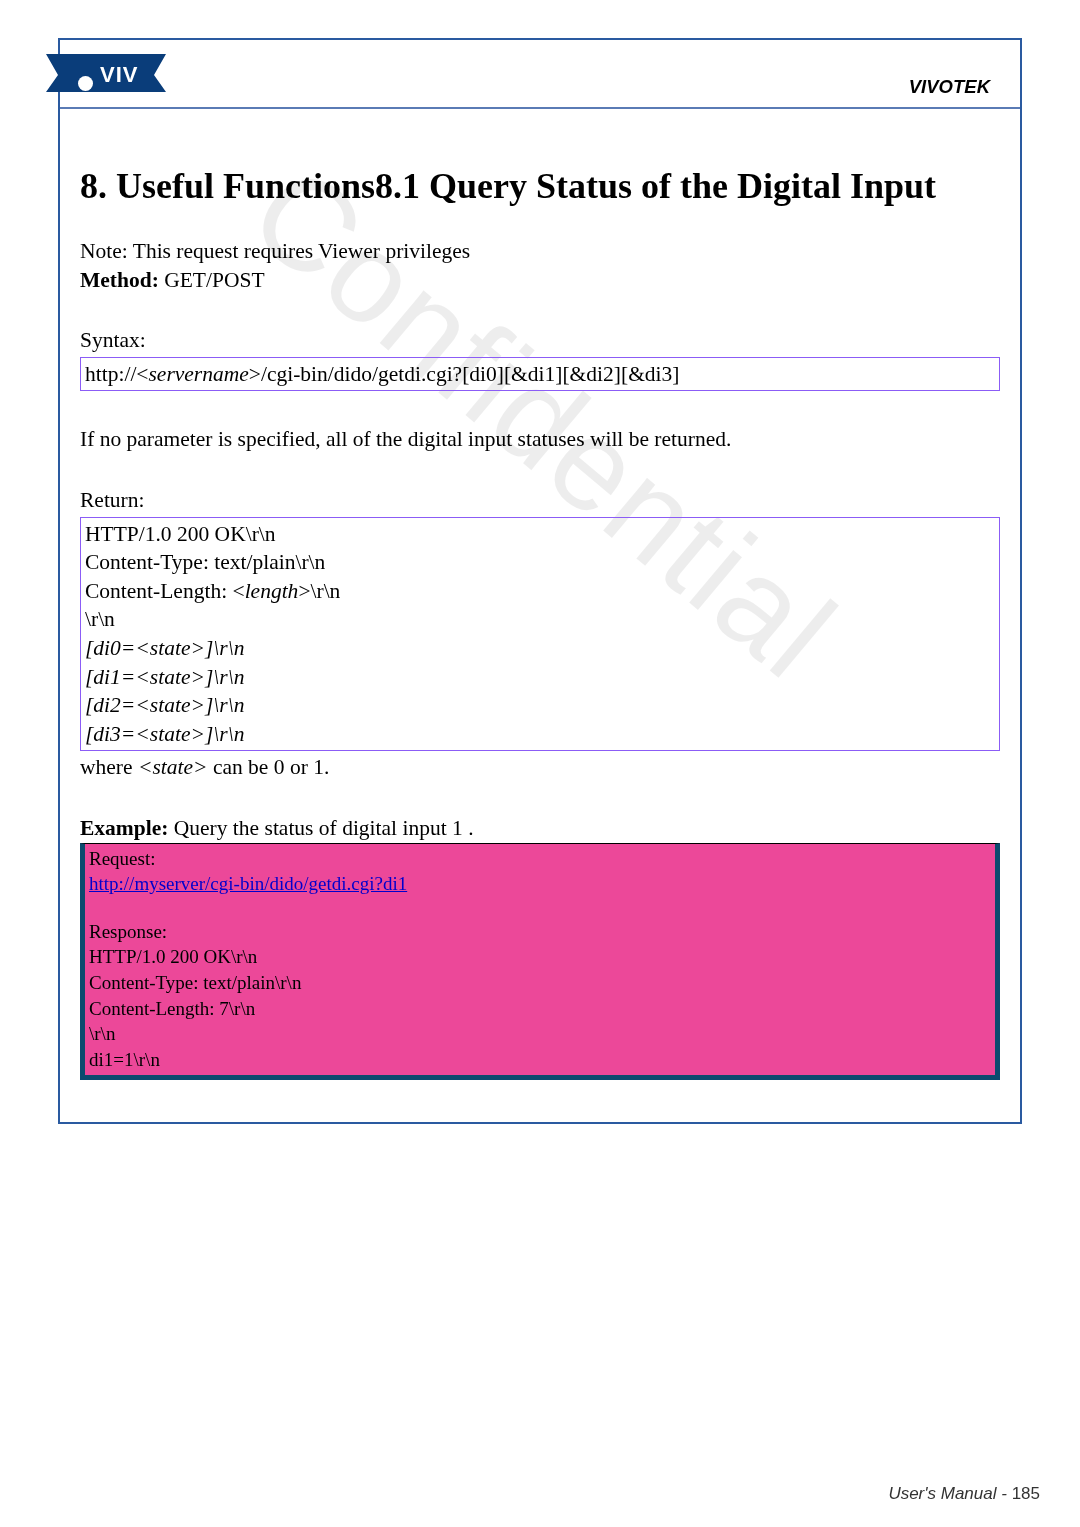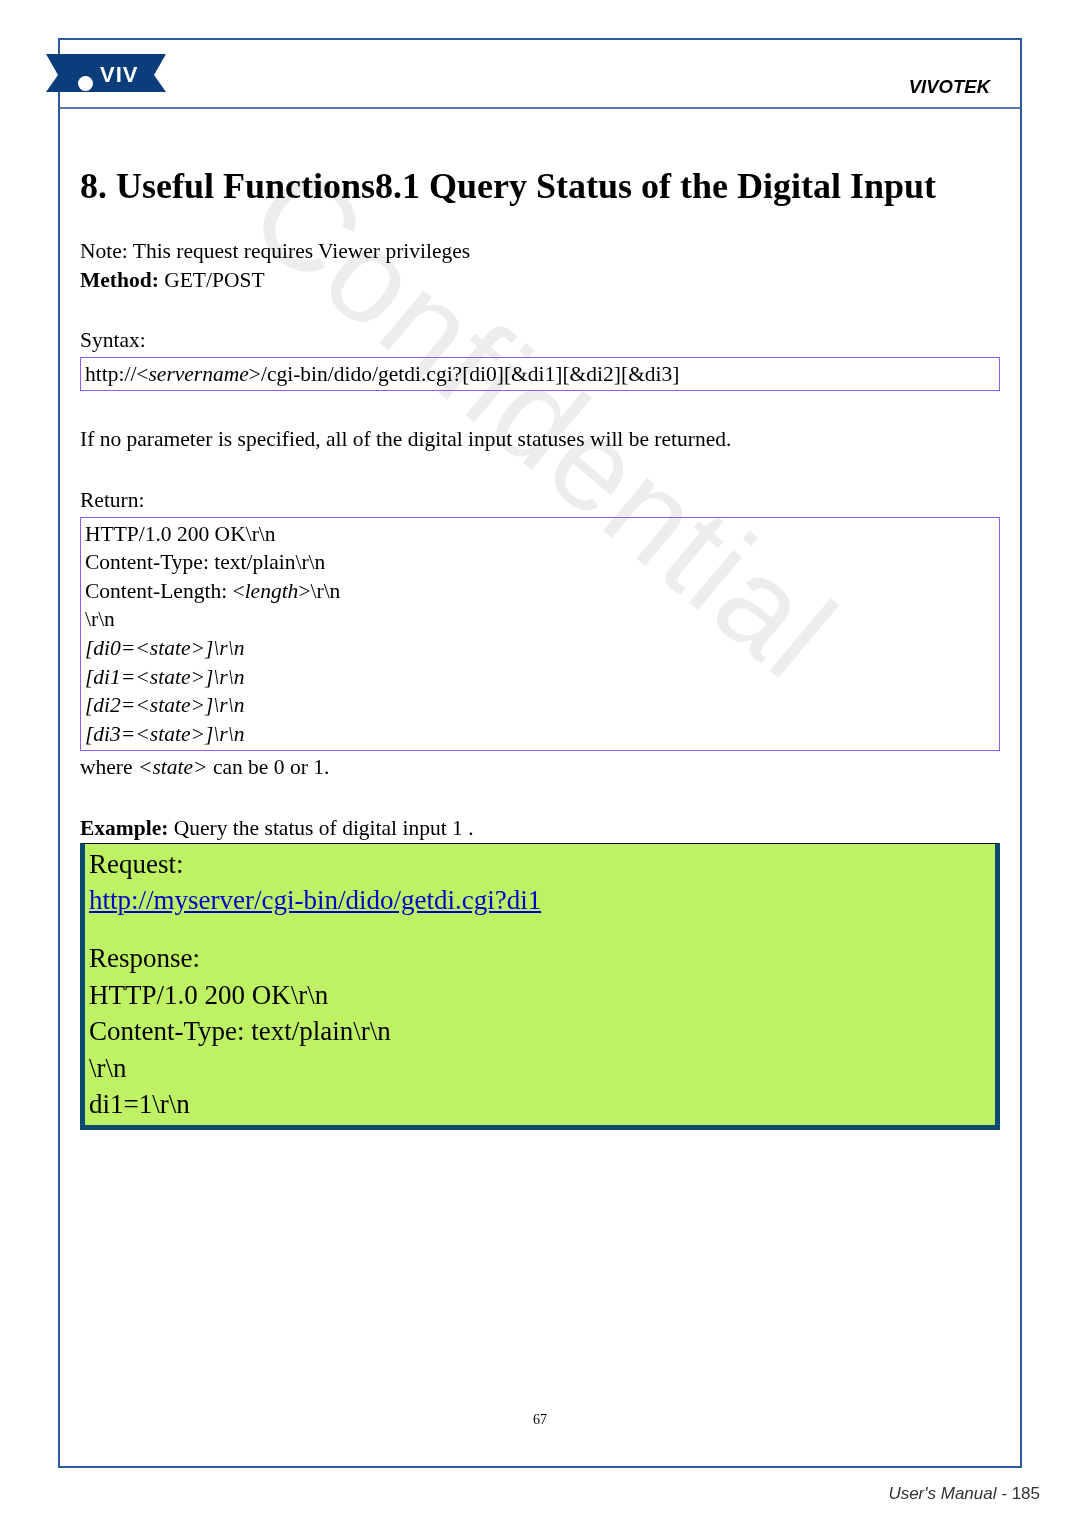--- a/index.html
+++ b/index.html
@@ -11,21 +11,21 @@
     color: #000;
     width: 1080px;
     height: 1527px;
     position: relative;
   }
   .page-wrap {
     position: absolute;
     left: 58px;
     top: 38px;
     width: 964px;
-    height: 1430px;
+    height: 1086px;
     border: 2px solid #2a5aa0;
   }
   .header-bar {
     display: flex;
     justify-content: space-between;
     align-items: flex-end;
     padding: 0 30px 5px 6px;
     border-bottom: 2px solid #5a7bb5;
     margin: 0 0 0 0;
   }
@@ -110,25 +110,25 @@
   .box {
     border: 1px solid #8b5cf6;
     padding: 2px 4px;
     margin: 2px 0;
     font-size: 21.5px;
     line-height: 1.33;
   }
   .box .italic { font-style: italic; }
   .italic { font-style: italic; }
   .shade {
-    background: #bef264;
+    background: #ec4899;
     border: 5px solid #0c4a6e;
     border-top: 1px solid #000;
     padding: 2px 4px;
-    font-size: 27px;
+    font-size: 19px;
     line-height: 1.35;
   }
   .link {
     color: #0000cc;
     text-decoration: underline;
   }
   .mid-page-num {
     position: absolute;
     bottom: 38px;
     left: 0;
@@ -214,20 +214,21 @@
         <span class="bold">Example:</span><span> Query the status of digital input 1 .</span>
       </div>
 
       <div class="shade">
         <div>Request:</div>
         <div><a class="link">http://myserver/cgi-bin/dido/getdi.cgi?di1</a></div>
         <div class="spacer"></div>
         <div>Response:</div>
         <div>HTTP/1.0 200 OK\r\n</div>
         <div>Content-Type: text/plain\r\n</div>
+        <div>Content-Length: 7\r\n</div>
         <div>\r\n</div>
         <div>di1=1\r\n</div>
       </div>
 
     </div>
   </div>
 
   <div class="mid-page-num">67</div>
 </div>
 

